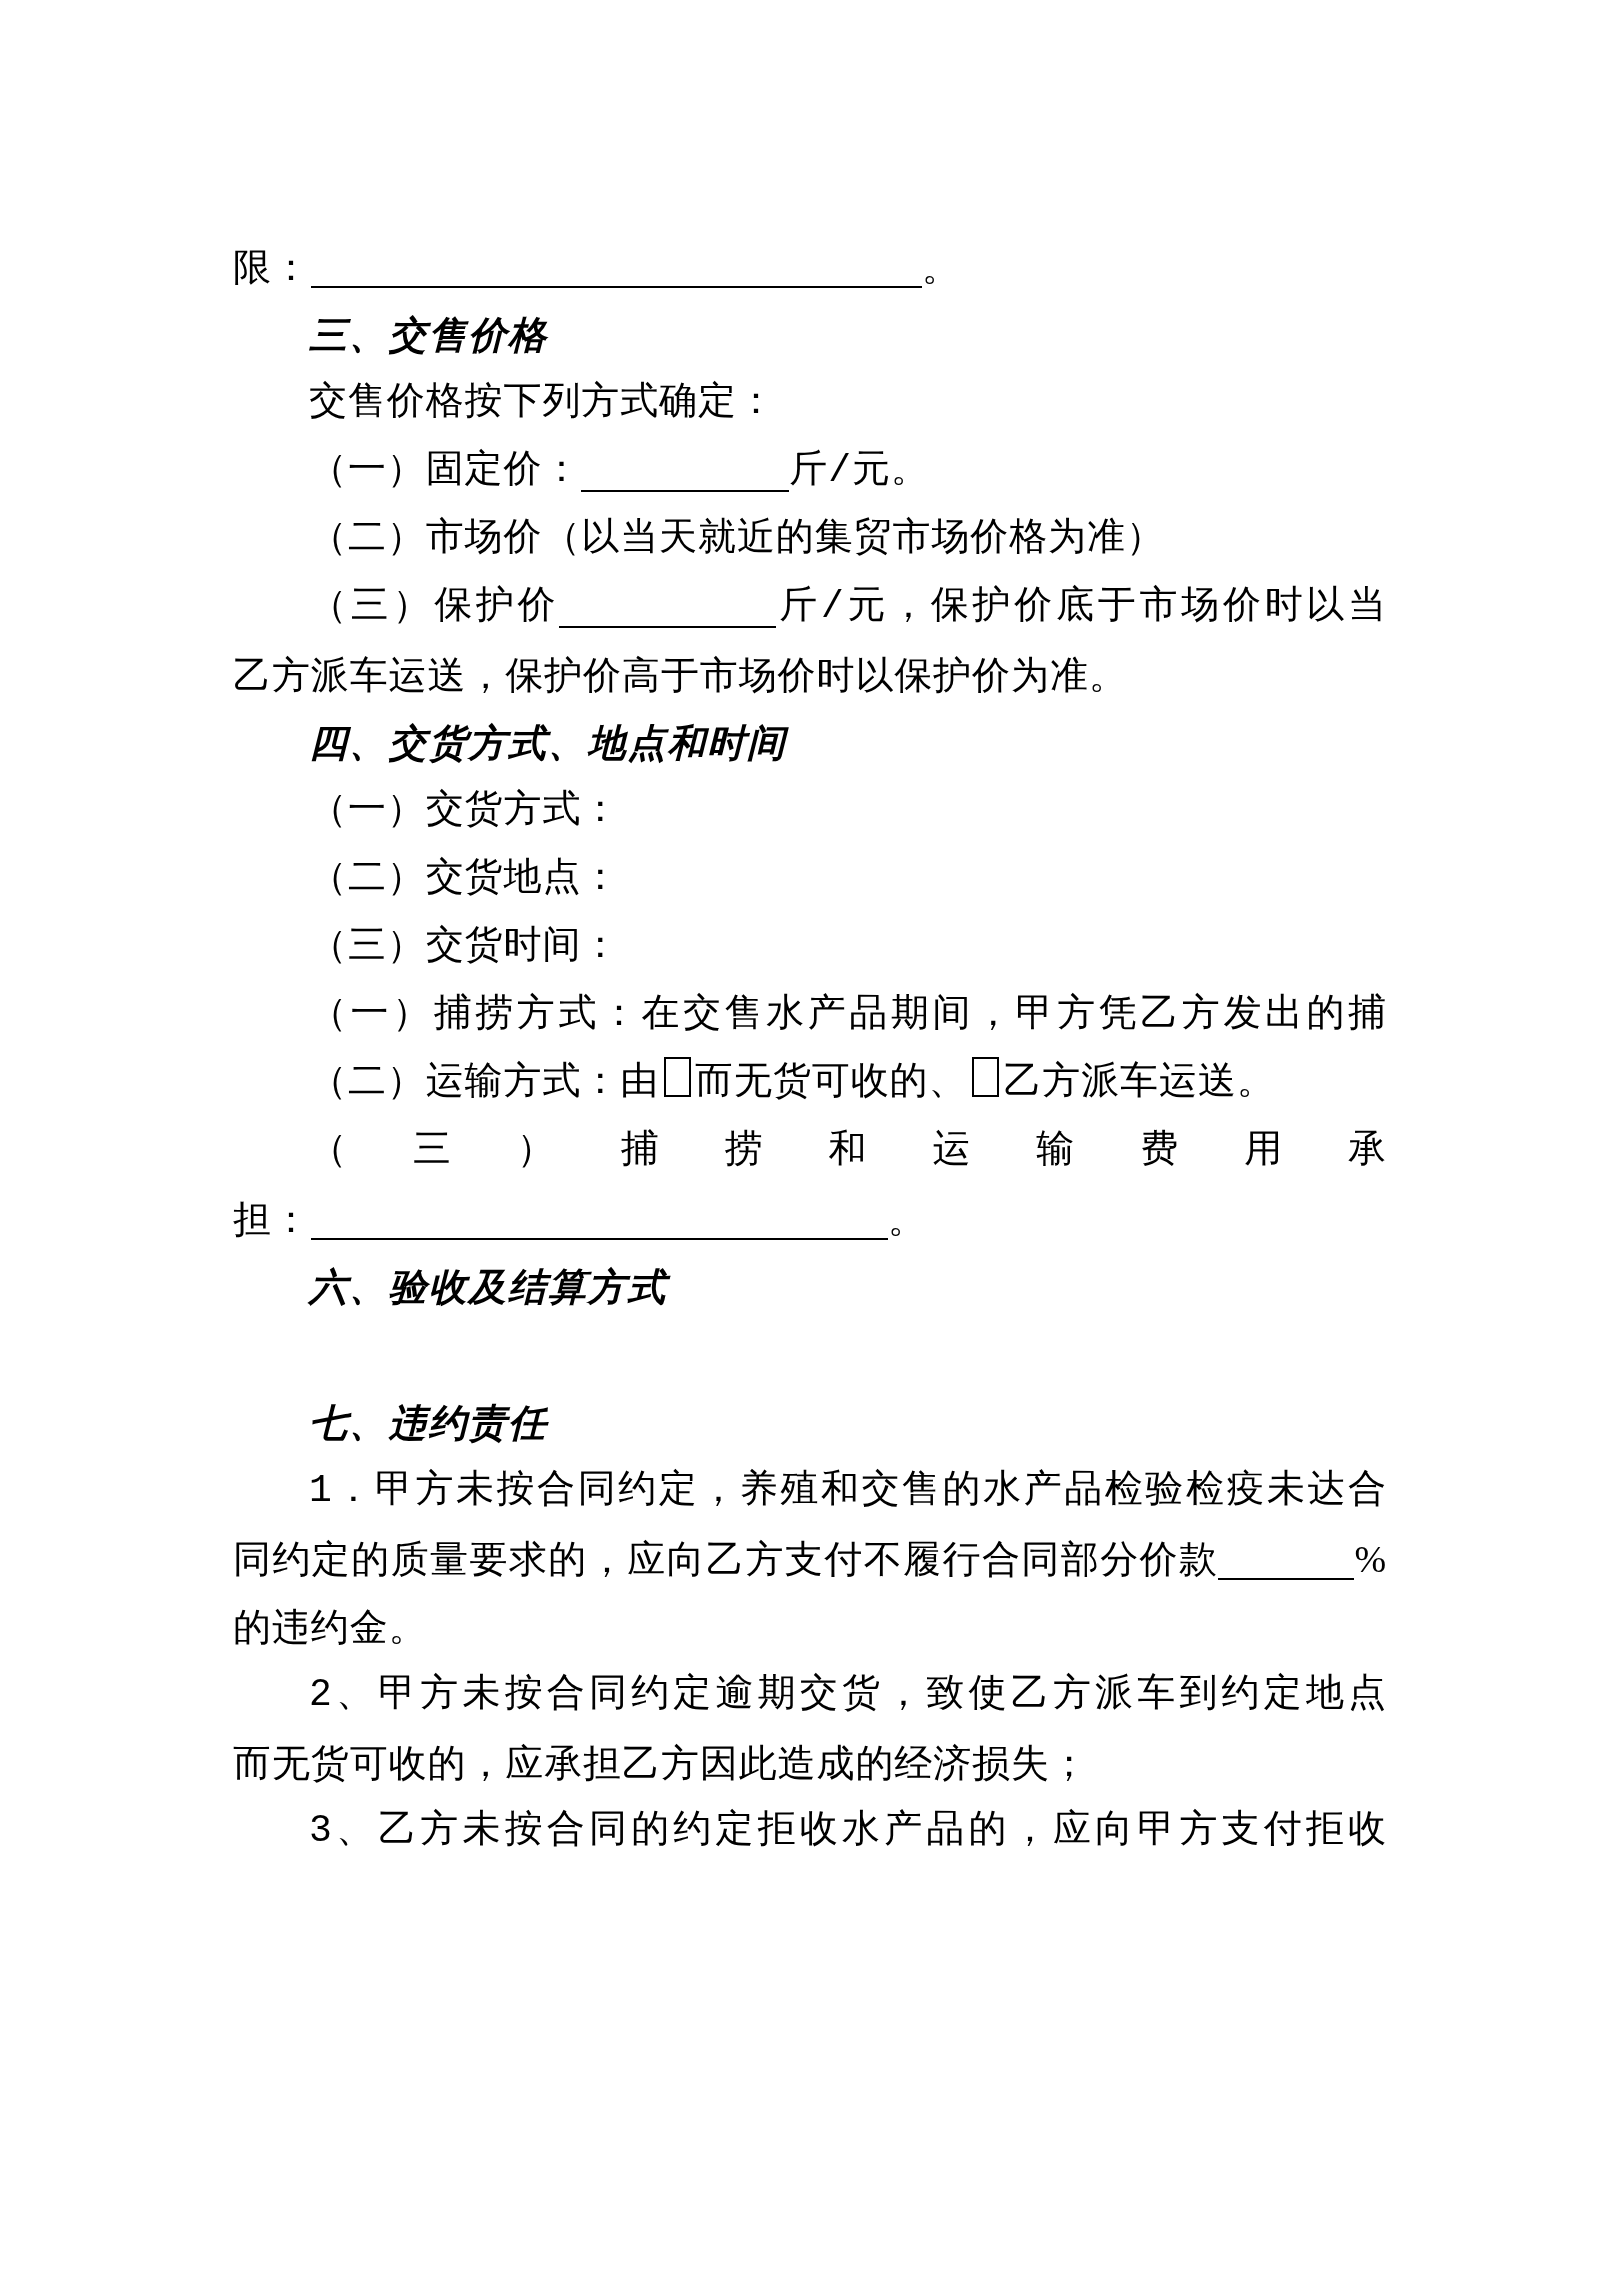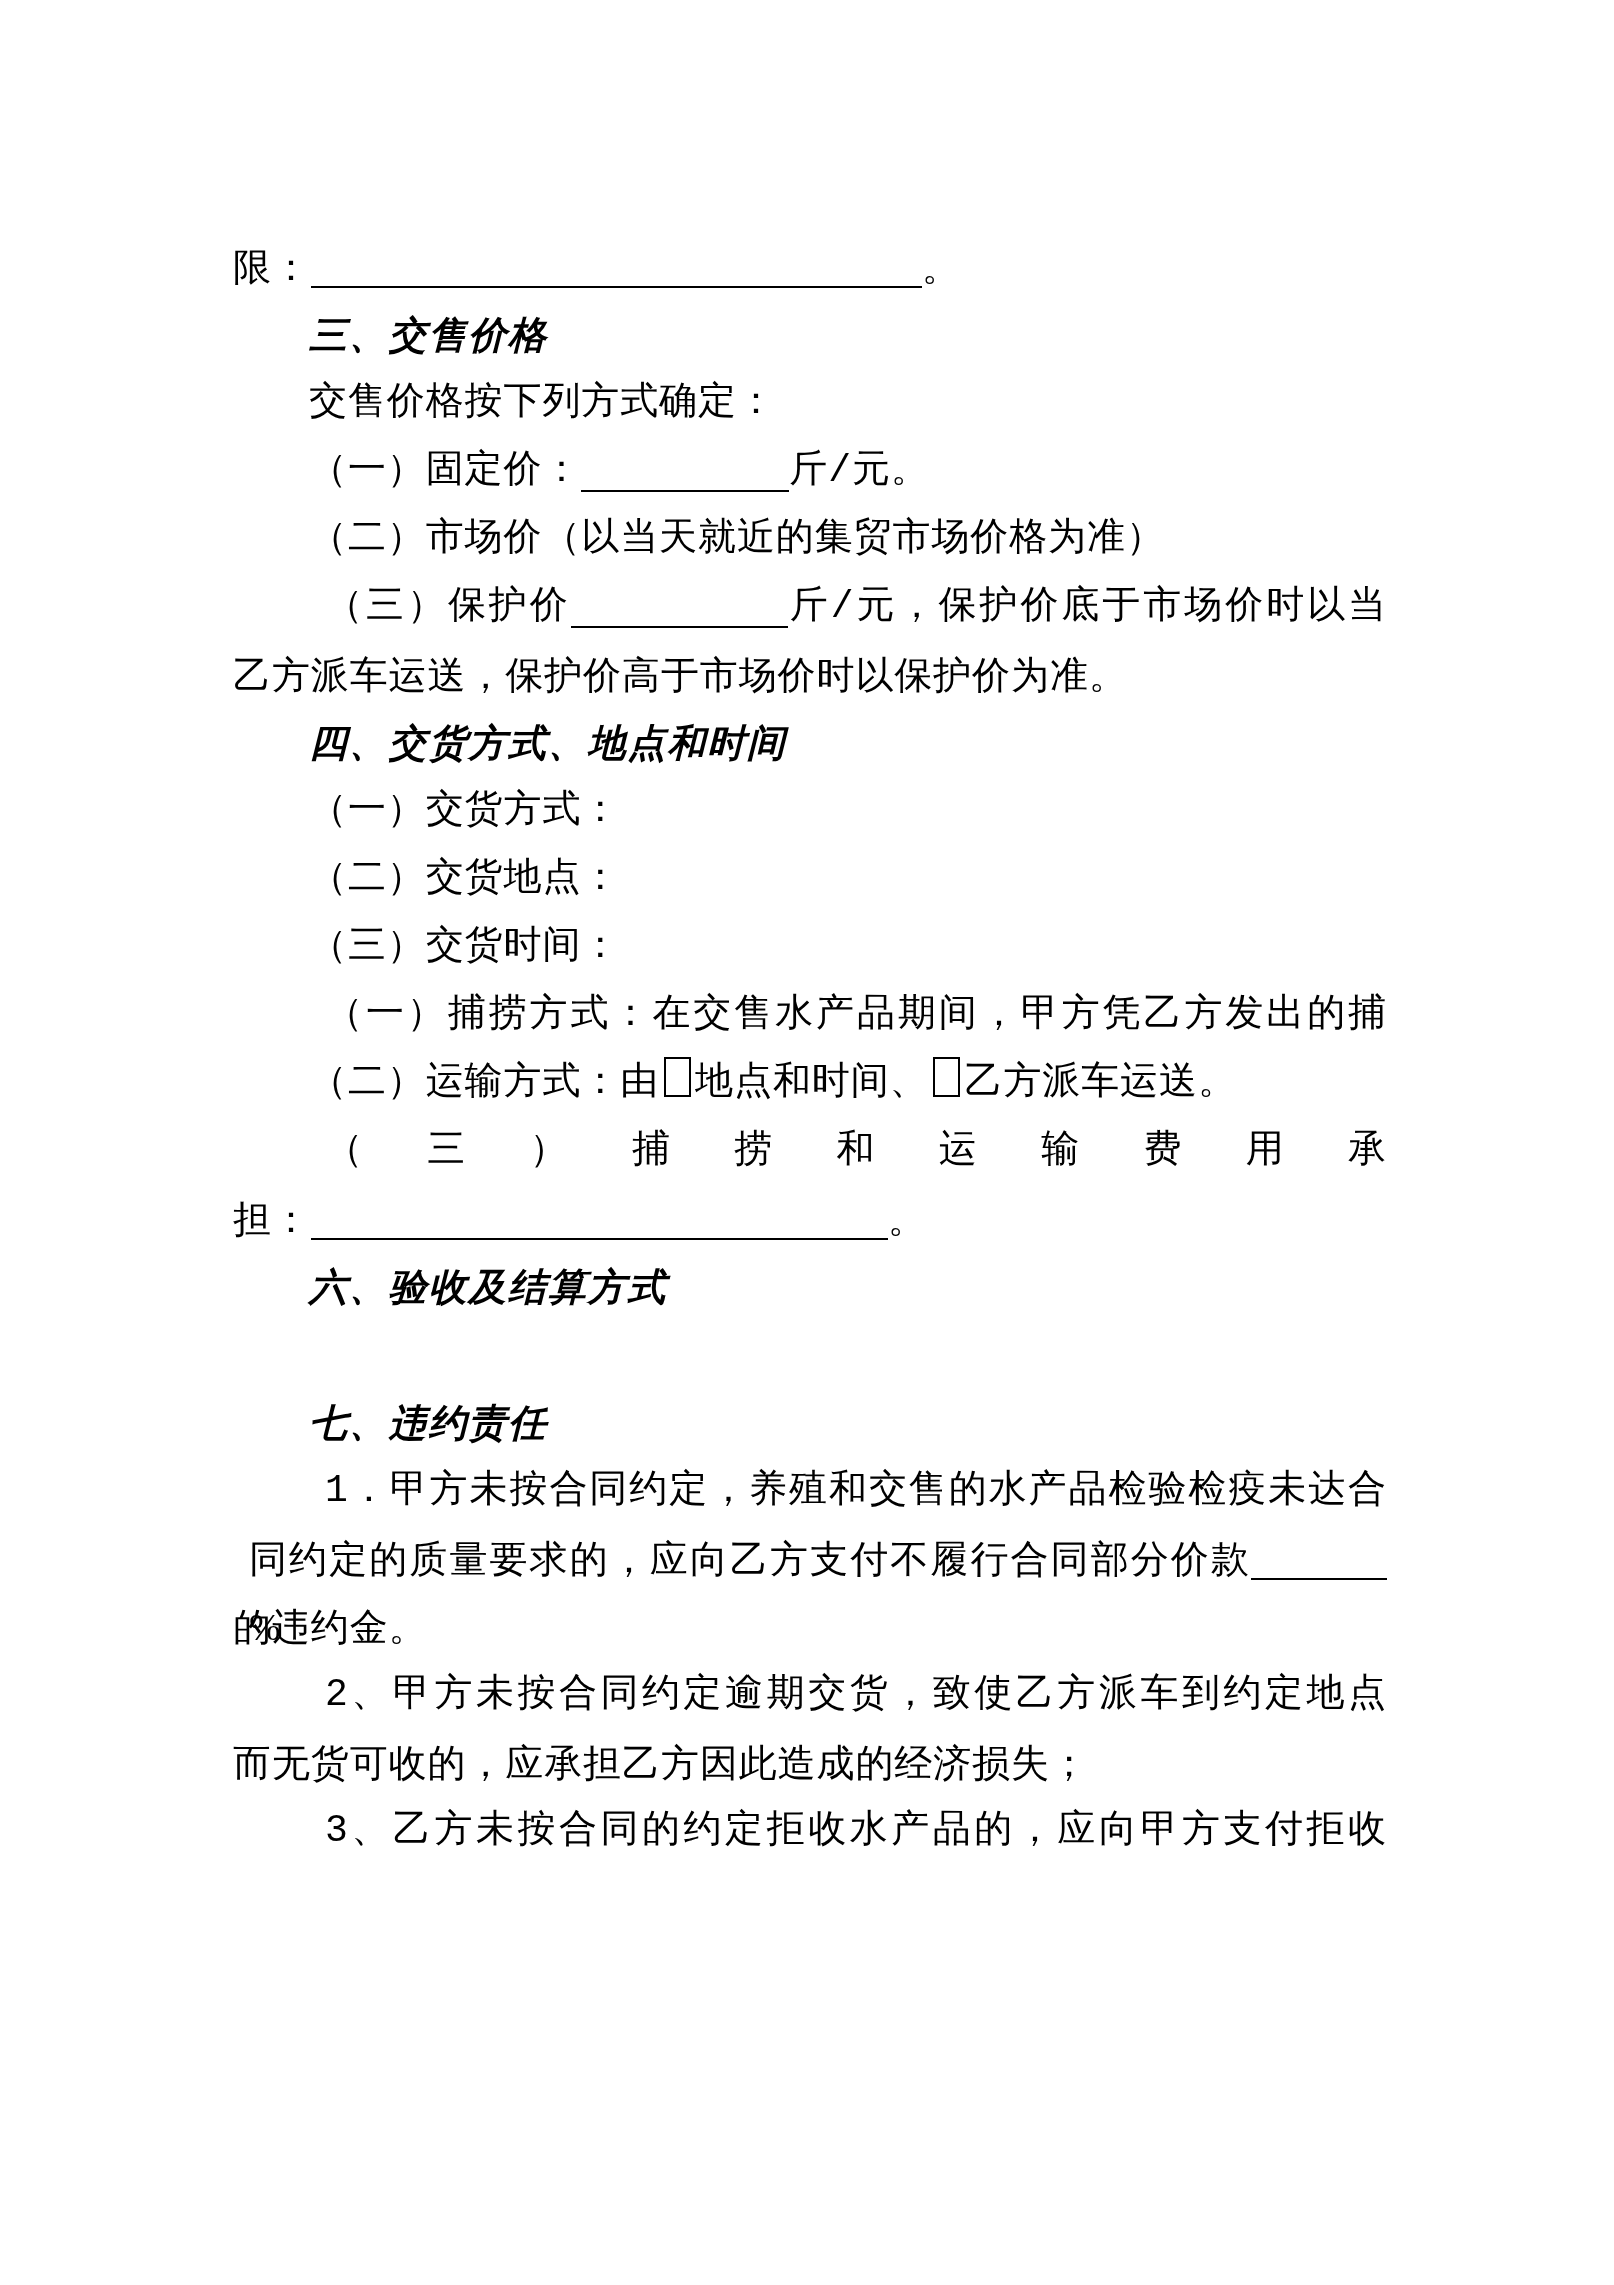--- a/index.html
+++ b/index.html
@@ -27,21 +27,20 @@
     letter-spacing: 0.9px;
   }
   .line.indent {
     text-indent: 2em;
     font-family: Liberation Mono, monospace;
   }
   .line.spread {
     text-align: justify;
     text-align-last: justify;
     text-justify: inter-character;
-    margin-left: 16px;
   }
   .line.heading {
     font-weight: 700;
     font-family: "Liberation Sans", "DejaVu Sans", sans-serif;
     letter-spacing: 1.8px;
     font-style: italic;
   }
   .blank {
     display: inline-block;
     border-bottom: 2.7px solid #000000;
@@ -67,21 +66,21 @@
     <div class="line indent"><span>交售价格按下列方式确定：</span></div>
     <div class="line indent"><span>（一）固定价：</span><span class="blank" style="width: 208px;"></span><span>斤/元。</span></div>
     <div class="line indent"><span>（二）市场价（以当天就近的集贸市场价格为准）</span></div>
     <div class="line indent spread"><span>（三）保护价</span><span class="blank" style="width: 217px;"></span><span>斤/元，保护价底于市场价时以当</span></div>
     <div class="line"><span>乙方派车运送，保护价高于市场价时以保护价为准。</span></div>
     <div class="line heading indent"><span>四、交货方式、地点和时间</span></div>
     <div class="line indent"><span>（一）交货方式：</span></div>
     <div class="line indent"><span>（二）交货地点：</span></div>
     <div class="line indent"><span>（三）交货时间：</span></div>
     <div class="line indent spread"><span>（一）捕捞方式：在交售水产品期间，甲方凭乙方发出的捕</span></div>
-    <div class="line indent"><span>（二）运输方式：由</span><span class="checkbox"></span><span>地点和时间、</span><span class="checkbox"></span><span>乙方派车运送。</span></div>
+    <div class="line indent"><span>（二）运输方式：由</span><span class="checkbox"></span><span>而无货可收的、</span><span class="checkbox"></span><span>乙方派车运送。</span></div>
     <div class="line indent spread"><span>（三）捕捞和运输费用承</span></div>
     <div class="line"><span>担：</span><span class="blank" style="width: 577px;"></span><span>。</span></div>
     <div class="line heading indent"><span>六、验收及结算方式</span></div>
     <div class="line"></div>
     <div class="line heading indent"><span>七、违约责任</span></div>
     <div class="line indent spread"><span>1．甲方未按合同约定，养殖和交售的水产品检验检疫未达合</span></div>
     <div class="line spread"><span>同约定的质量要求的，应向乙方支付不履行合同部分价款</span><span class="blank" style="width: 136px;"></span><span>%</span></div>
     <div class="line"><span>的违约金。</span></div>
     <div class="line indent spread"><span>2、甲方未按合同约定逾期交货，致使乙方派车到约定地点</span></div>
     <div class="line"><span>而无货可收的，应承担乙方因此造成的经济损失；</span></div>

